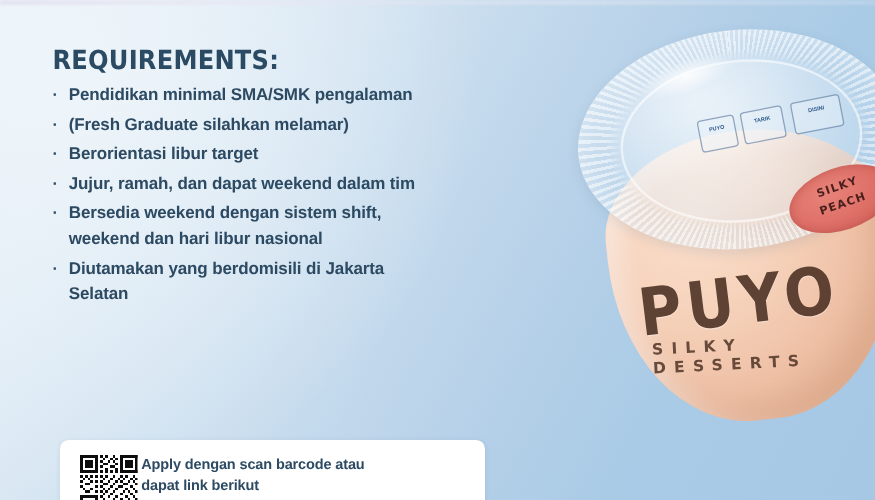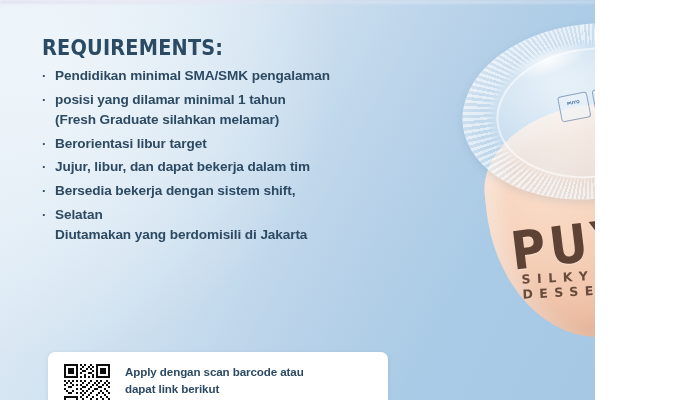--- a/index.html
+++ b/index.html
@@ -2,21 +2,21 @@
 <html><head>
 <meta charset="utf-8">
 <style>
   html,body{margin:0;padding:0;}
   body{
     width:700px;height:400px;overflow:hidden;
     font-family:"Liberation Sans", sans-serif;
     position:relative;
   }
   #poster{
-    position:absolute;inset:0;width:595px;height:400px;overflow:hidden;
+    position:absolute;inset:0;width:700px;height:400px;overflow:hidden;
     background:
       radial-gradient(circle at 6% 14%, #eef5fa 0%, rgba(238,245,250,0) 46%),
       linear-gradient(118deg,#e7f0f7 0%,#dfebf5 16%,#d2e3f1 32%,#c3d9ec 48%,#b5d0e8 62%,#aacbe6 76%,#a6c8e5 100%);
   }
   
   #top-cut{
     position:absolute;left:0;top:0;width:700px;height:4px;
     background:linear-gradient(90deg,rgba(222,215,235,.55),rgba(236,226,240,.35) 30%,rgba(226,232,243,.5) 65%,rgba(216,228,242,.3));
     filter:blur(1px);
   }
@@ -57,21 +57,21 @@
     background:#ffffff;border-radius:7px;
     box-shadow:0 1px 4px rgba(60,90,120,.13);
     overflow:hidden;
   }
   #qr-code{
     position:absolute;left:16px;top:12px;width:46px;height:46px;
     background:#fff;
   }
   #qr-code svg{display:block;}
   #qr-text{
-    position:absolute;left:77px;top:12px;width:250px;
+    position:absolute;left:65px;top:12px;width:250px;
     color:#2d4a63;font-size:11.6px;line-height:16.5px;font-weight:bold;
     letter-spacing:-.1px;
   }
   #qr-text .line{display:block;}
 
   
   #cup{
     position:absolute;left:452px;top:16px;width:268px;height:330px;
   }
   
@@ -175,43 +175,43 @@
 
     <ul id="req-list">
 
       <li>
         <span class="bullet">·</span>
         <span class="line">Pendidikan minimal SMA/SMK pengalaman</span>
       </li>
 
       <li>
         <span class="bullet">·</span>
-        <span class="line">posisi yang dilamar minimal 1 tahun</span>
         <span class="line">(Fresh Graduate silahkan melamar)</span>
       </li>
 
       <li>
         <span class="bullet">·</span>
         <span class="line">Berorientasi libur target</span>
       </li>
 
       <li>
         <span class="bullet">·</span>
-        <span class="line">Jujur, libur, dan dapat bekerja dalam tim</span>
-      </li>
-
-      <li>
-        <span class="bullet">·</span>
-        <span class="line">Bersedia bekerja dengan sistem shift,</span>
-      </li>
-
-      <li>
-        <span class="bullet">·</span>
+        <span class="line">Jujur, ramah, dan dapat weekend dalam tim</span>
+      </li>
+
+      <li>
+        <span class="bullet">·</span>
+        <span class="line">Bersedia weekend dengan sistem shift,</span>
+        <span class="line">weekend dan hari libur nasional</span>
+      </li>
+
+      <li>
+        <span class="bullet">·</span>
+        <span class="line">Diutamakan yang berdomisili di Jakarta</span>
         <span class="line">Selatan</span>
-        <span class="line">Diutamakan yang berdomisili di Jakarta</span>
       </li>
 
     </ul>
   </div>
 
   <div id="qr-card">
     <div id="qr-code">
       <svg width="46" height="46" viewBox="0 0 23 23" shape-rendering="crispEdges" aria-hidden="true">
         <rect width="23" height="23" fill="#ffffff"></rect>
         <g fill="#0d0d0d">

